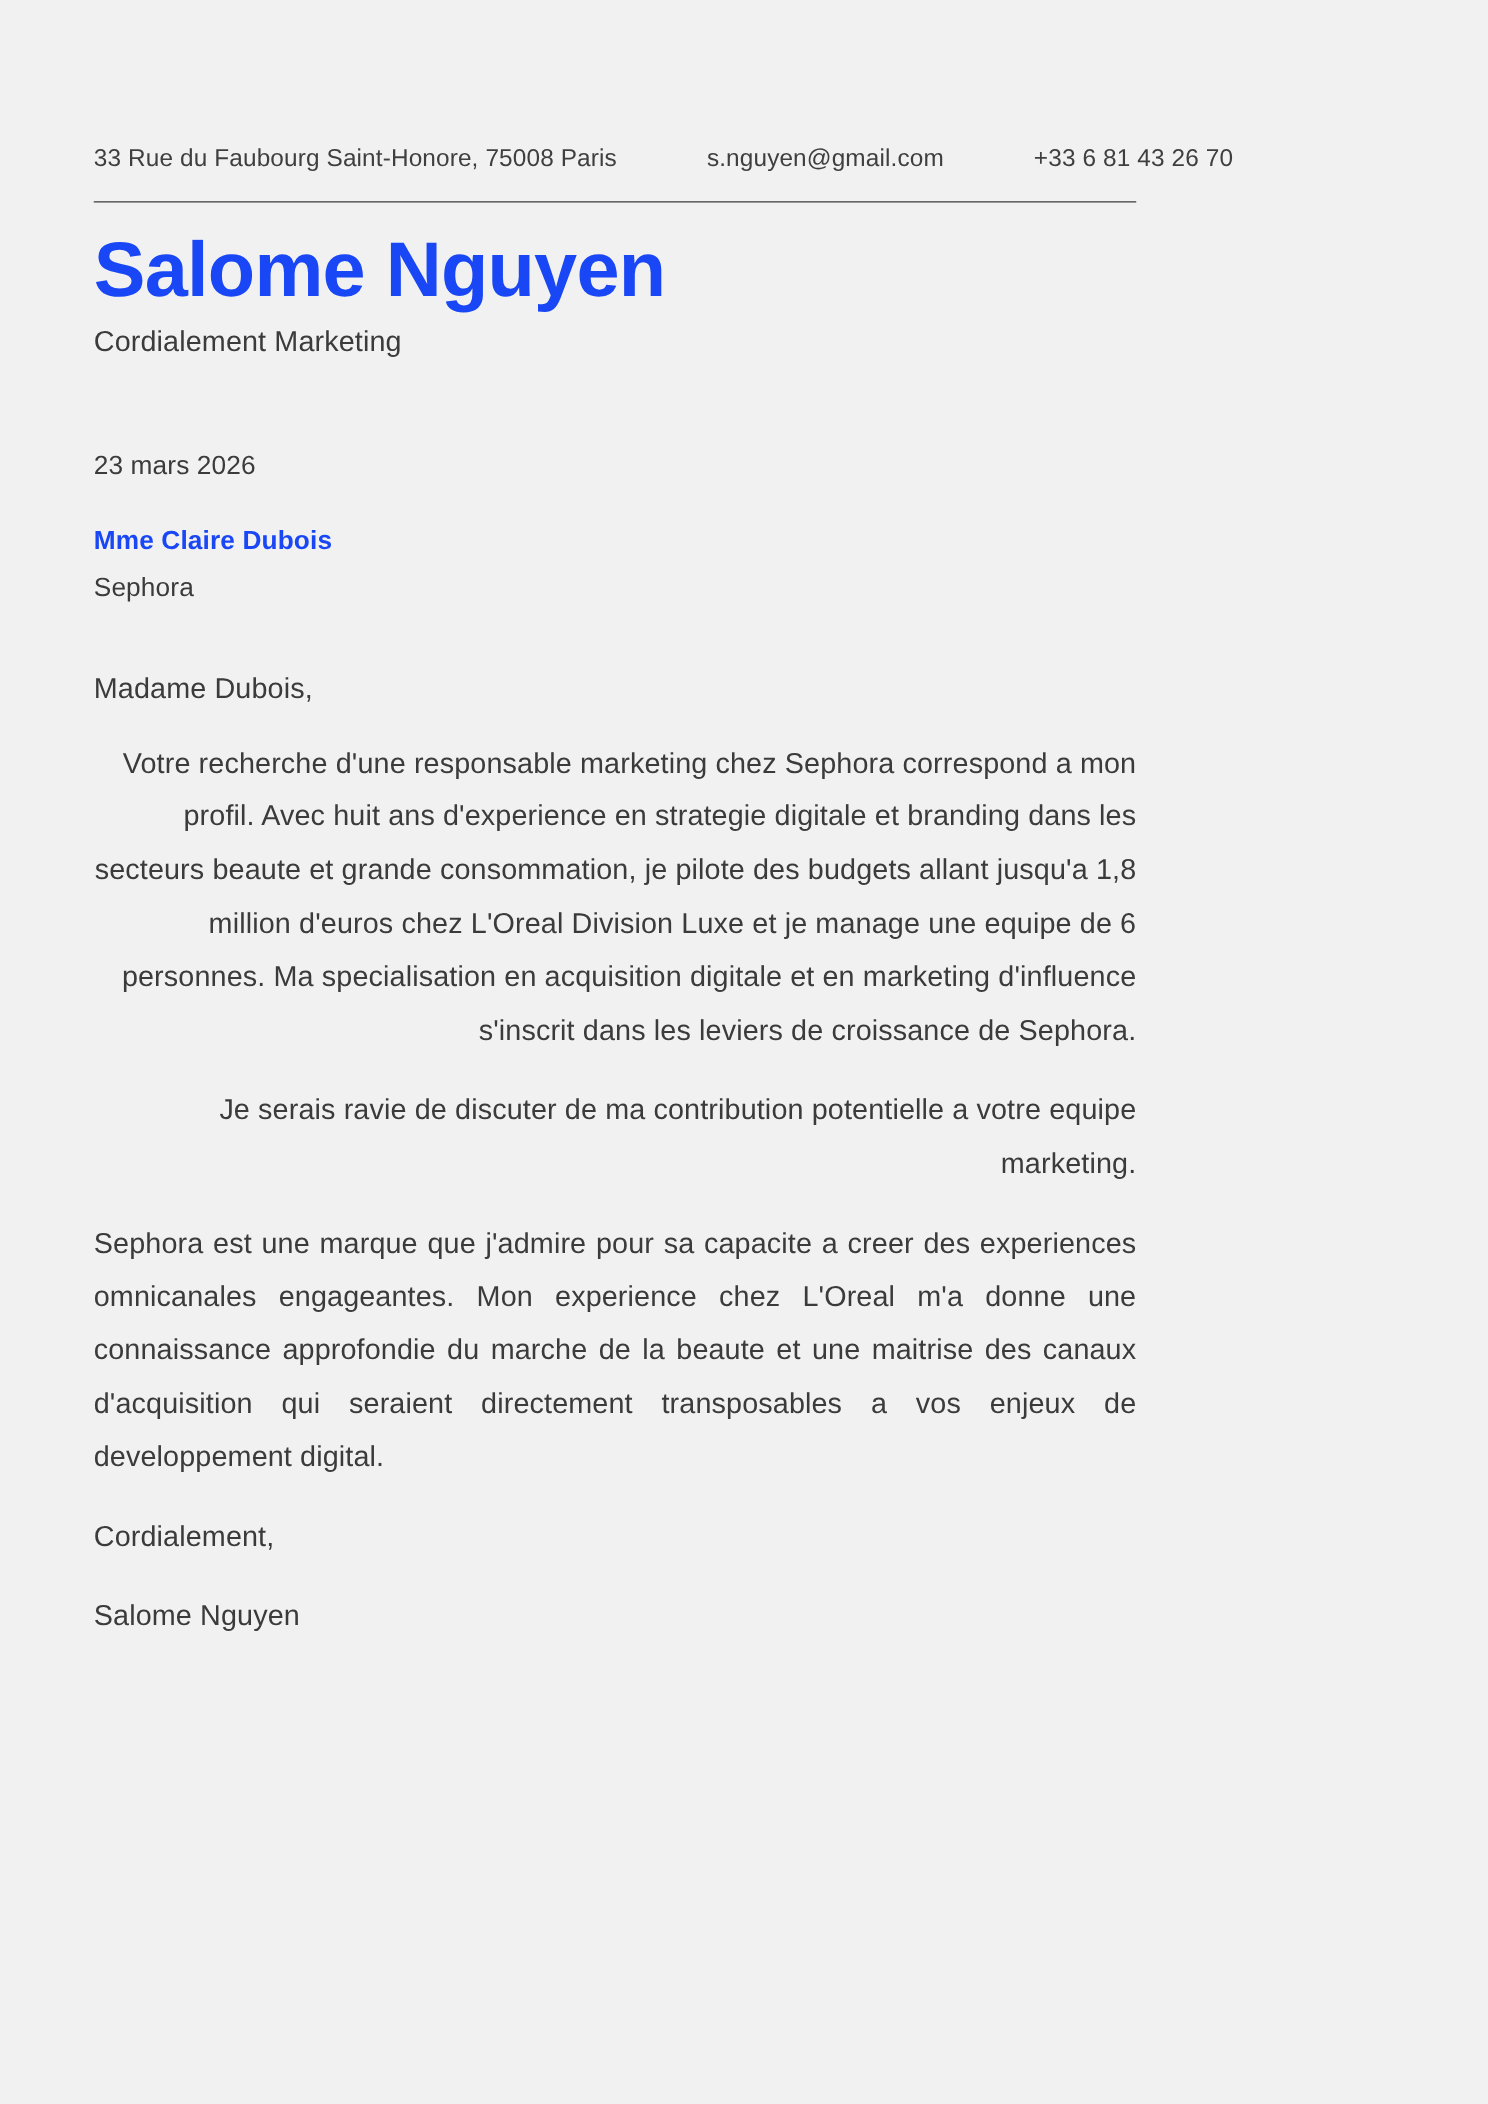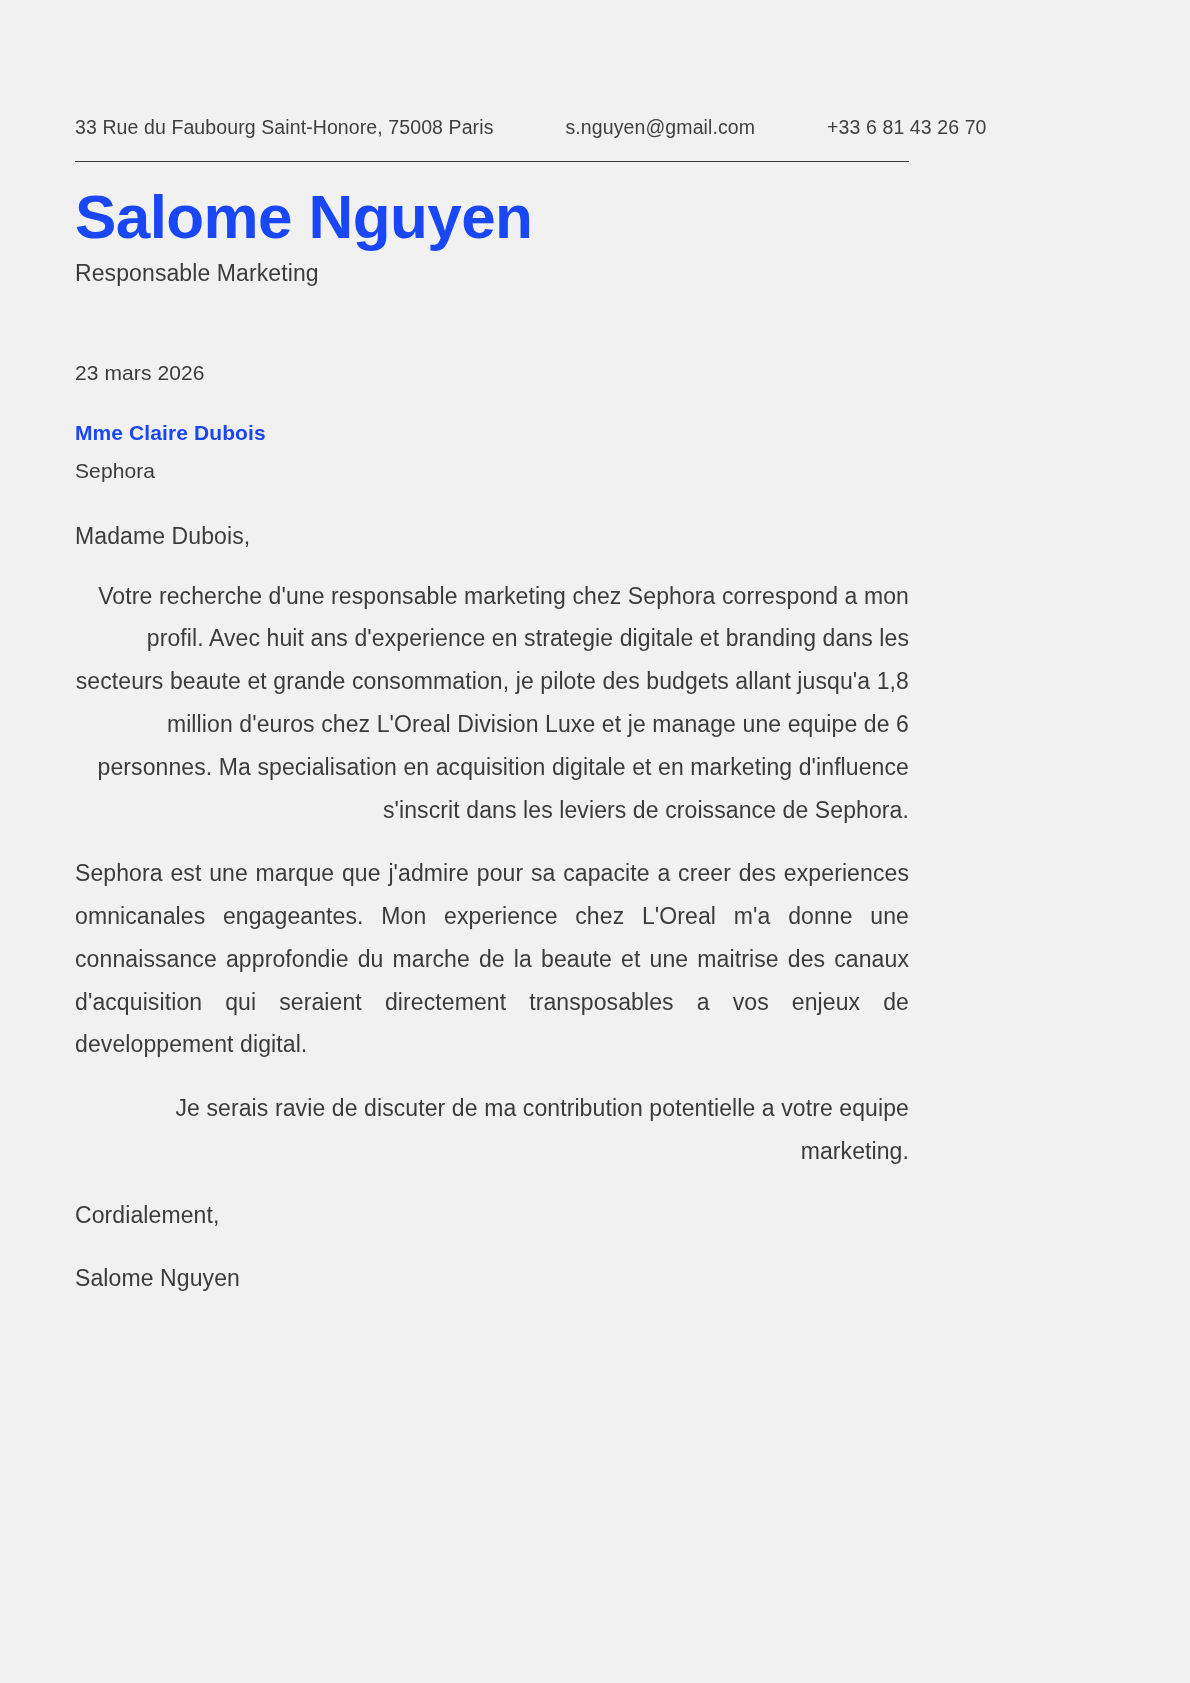--- a/index.html
+++ b/index.html
@@ -85,21 +85,21 @@
     letter-spacing: 0.1px;
   }
   .recipient-company {
     margin-top: 14px;
     font-size: 21px;
     color: #3b3b3b;
     letter-spacing: 0.1px;
   }
 
   
-  .letter-body { margin-top: 36px; }
+  .letter-body { margin-top: 50px; }
   .salutation {
     font-size: 23px;
     line-height: 1.52;
     color: #3b3b3b;
     letter-spacing: 0.1px;
     margin: 0;
   }
   .body-paragraph {
     font-size: 23px;
     line-height: 1.86;
@@ -132,32 +132,32 @@
   <div class="contact-row">
     <span class="contact-address">33 Rue du Faubourg Saint-Honore, 75008 Paris</span>
     <span class="contact-email">s.nguyen@gmail.com</span>
     <span class="contact-phone">+33 6 81 43 26 70</span>
   </div>
 
   <hr class="header-rule">
 
   <div class="identity">
     <h1 class="full-name">Salome Nguyen</h1>
-    <p class="job-title">Responsable Marketing</p>
+    <p class="job-title">Cordialement Marketing</p>
   </div>
 
   <div class="letter-date">23 mars 2026</div>
 
   <div class="recipient">
     <div class="recipient-name">Mme Claire Dubois</div>
     <div class="recipient-company">Sephora</div>
   </div>
 
   <div class="letter-body">
     <p class="salutation">Madame Dubois,</p>
     <p class="body-paragraph">Votre recherche d'une responsable marketing chez Sephora correspond a mon profil. Avec huit ans d'experience en strategie digitale et branding dans les secteurs beaute et grande consommation, je pilote des budgets allant jusqu'a 1,8 million d'euros chez L'Oreal Division Luxe et je manage une equipe de 6 personnes. Ma specialisation en acquisition digitale et en marketing d'influence s'inscrit dans les leviers de croissance de Sephora.</p>
+    <p class="body-paragraph">Je serais ravie de discuter de ma contribution potentielle a votre equipe marketing.</p>
     <p class="body-paragraph justified">Sephora est une marque que j'admire pour sa capacite a creer des experiences omnicanales engageantes. Mon experience chez L'Oreal m'a donne une connaissance approfondie du marche de la beaute et une maitrise des canaux d'acquisition qui seraient directement transposables a vos enjeux de developpement digital.</p>
-    <p class="body-paragraph">Je serais ravie de discuter de ma contribution potentielle a votre equipe marketing.</p>
     <p class="closing-line">Cordialement,</p>
     <p class="signature-name">Salome Nguyen</p>
   </div>
 
 </div>
 
 </body></html>

